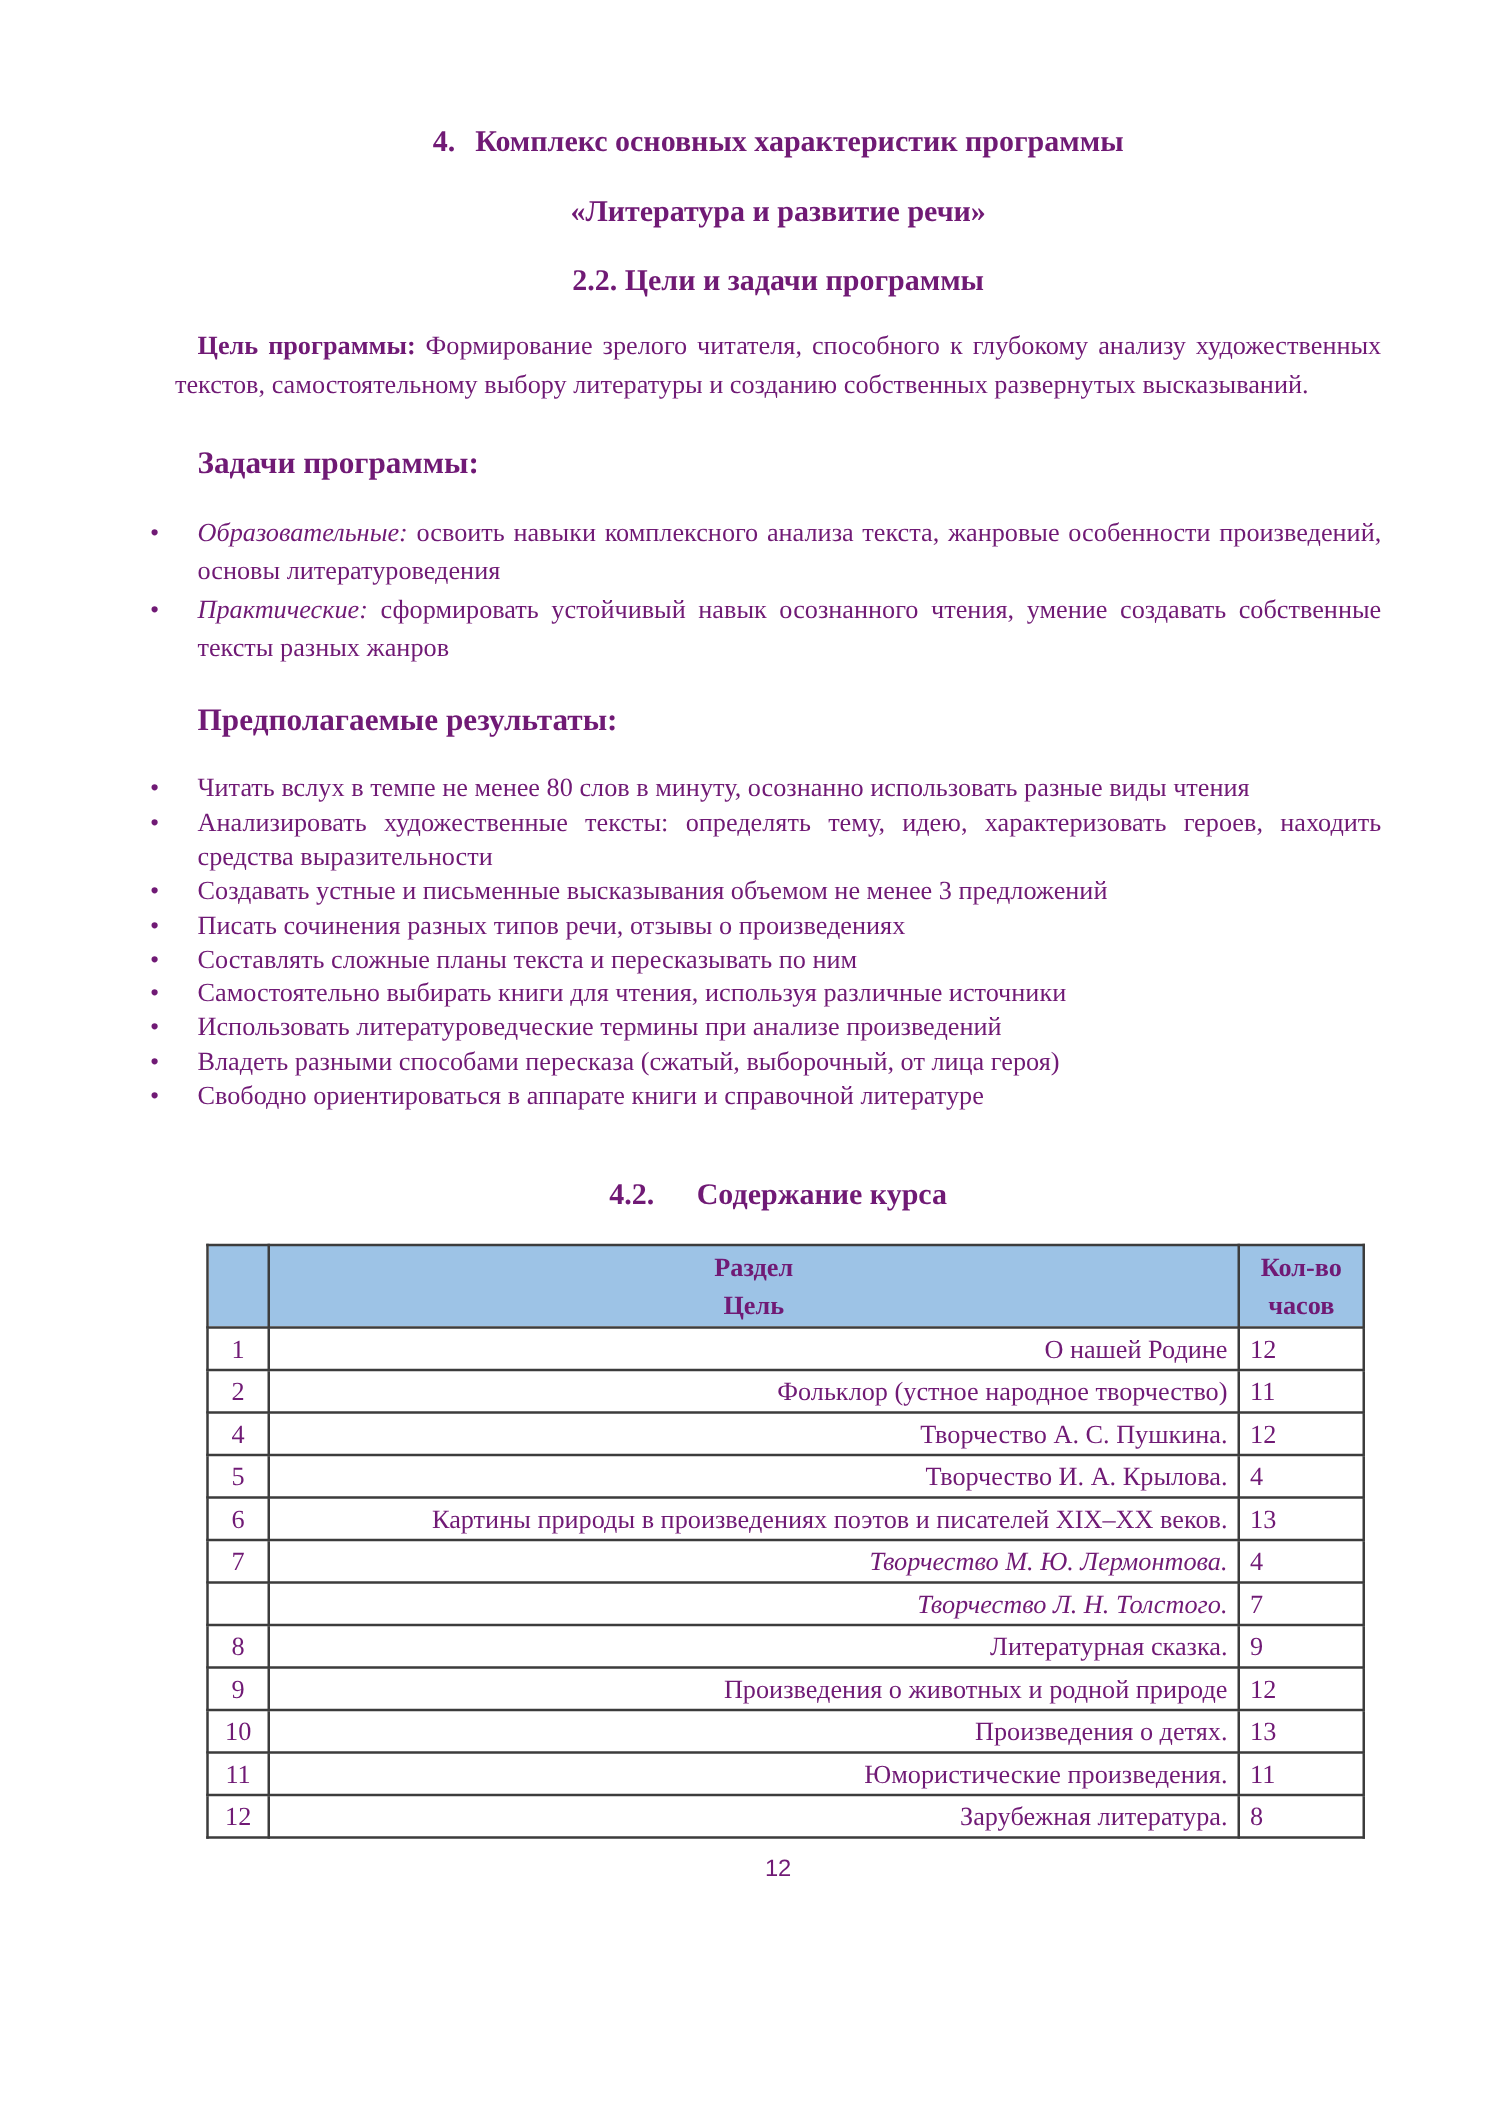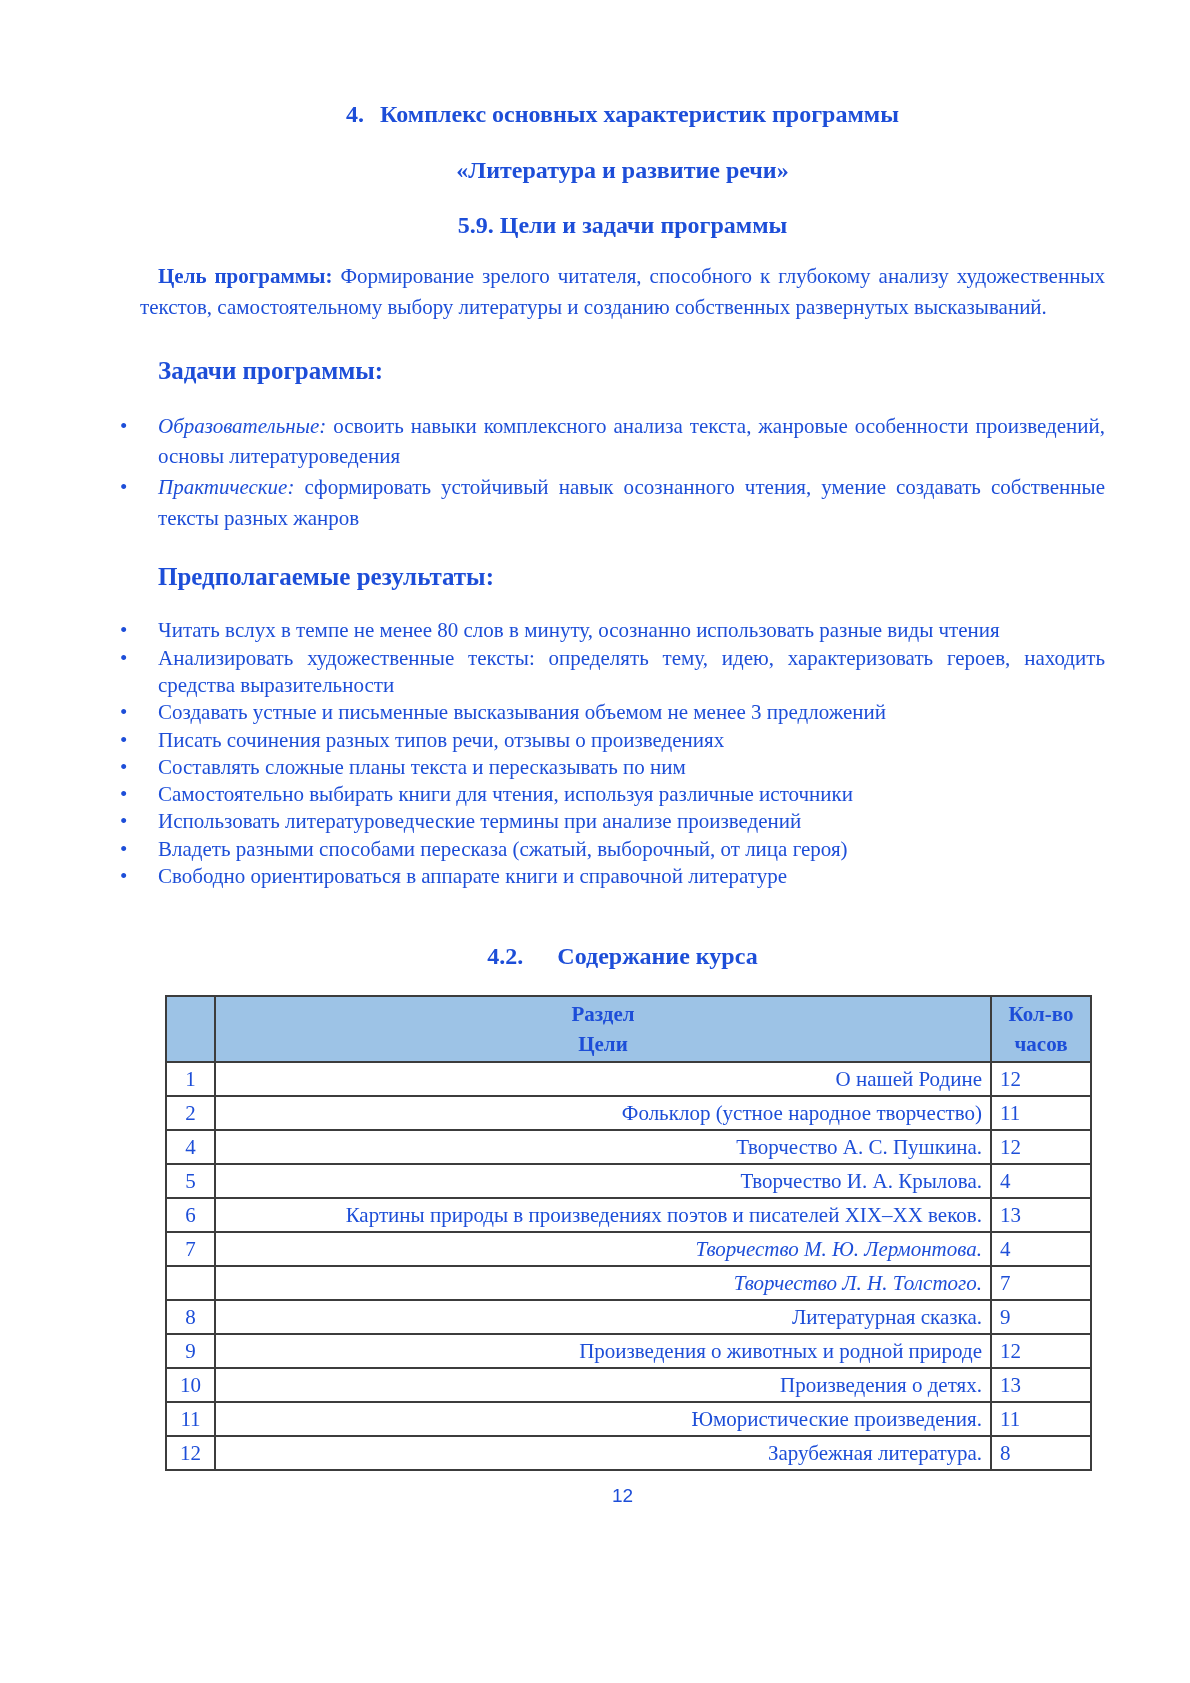--- a/index.html
+++ b/index.html
@@ -2,21 +2,21 @@
 <html lang="ru"><head>
 <meta charset="utf-8">
 <style>
   html,body{margin:0;padding:0;background:#fff;}
   .page{
     position:relative;
     width:1190px;
     height:1683px;
     background:#ffffff;
     font-family:"Liberation Serif", serif;
-    color:#1d4ed8;
+    color:#701a75;
     overflow:hidden;
     box-sizing:border-box;
   }
   .content{
     padding:0 85px 0 140px;
   }
   .heading-center{
     text-align:center;
     font-weight:bold;
     font-size:24px;
@@ -99,21 +99,21 @@
 
 <div class="page">
   <div class="content">
 
     <div class="heading-center doc-title">
       <span class="num-gap">4.</span><span>Комплекс основных характеристик программы</span>
     </div>
 
     <div class="heading-center doc-subtitle">«Литература и развитие речи»</div>
 
-    <div class="heading-center sec1-heading">5.9. Цели и задачи программы</div>
+    <div class="heading-center sec1-heading">2.2. Цели и задачи программы</div>
 
     <p class="goal-para"><span class="lead">Цель программы:</span><span> Формирование зрелого читателя, способного к глубокому анализу художественных текстов, самостоятельному выбору литературы и созданию собственных развернутых высказываний.</span></p>
 
     <div class="block-head">Задачи программы:</div>
 
     <ul class="bullets tasks-list">
       <li><span class="it">Образовательные:</span><span> освоить навыки комплексного анализа текста, жанровые особенности произведений, основы литературоведения</span></li>
       <li><span class="it">Практические:</span><span> сформировать устойчивый навык осознанного чтения, умение создавать собственные тексты разных жанров</span></li>
     </ul>
 
@@ -139,21 +139,21 @@
       <colgroup>
           <col class="c-num">
           <col class="c-topic">
           <col class="c-hours">
         </colgroup>
       <thead>
         <tr>
           <th style="background-color: rgb(157, 195, 230);"></th>
           <th style="background-color: rgb(157, 195, 230);">
             <div>Раздел</div>
-            <div>Цели</div>
+            <div>Цель</div>
           </th>
           <th style="background-color: rgb(157, 195, 230);">
             <div>Кол-во</div>
             <div>часов</div>
           </th>
         </tr>
       </thead>
       <tbody>
         <tr>
             <td class="cell-num">1</td>

